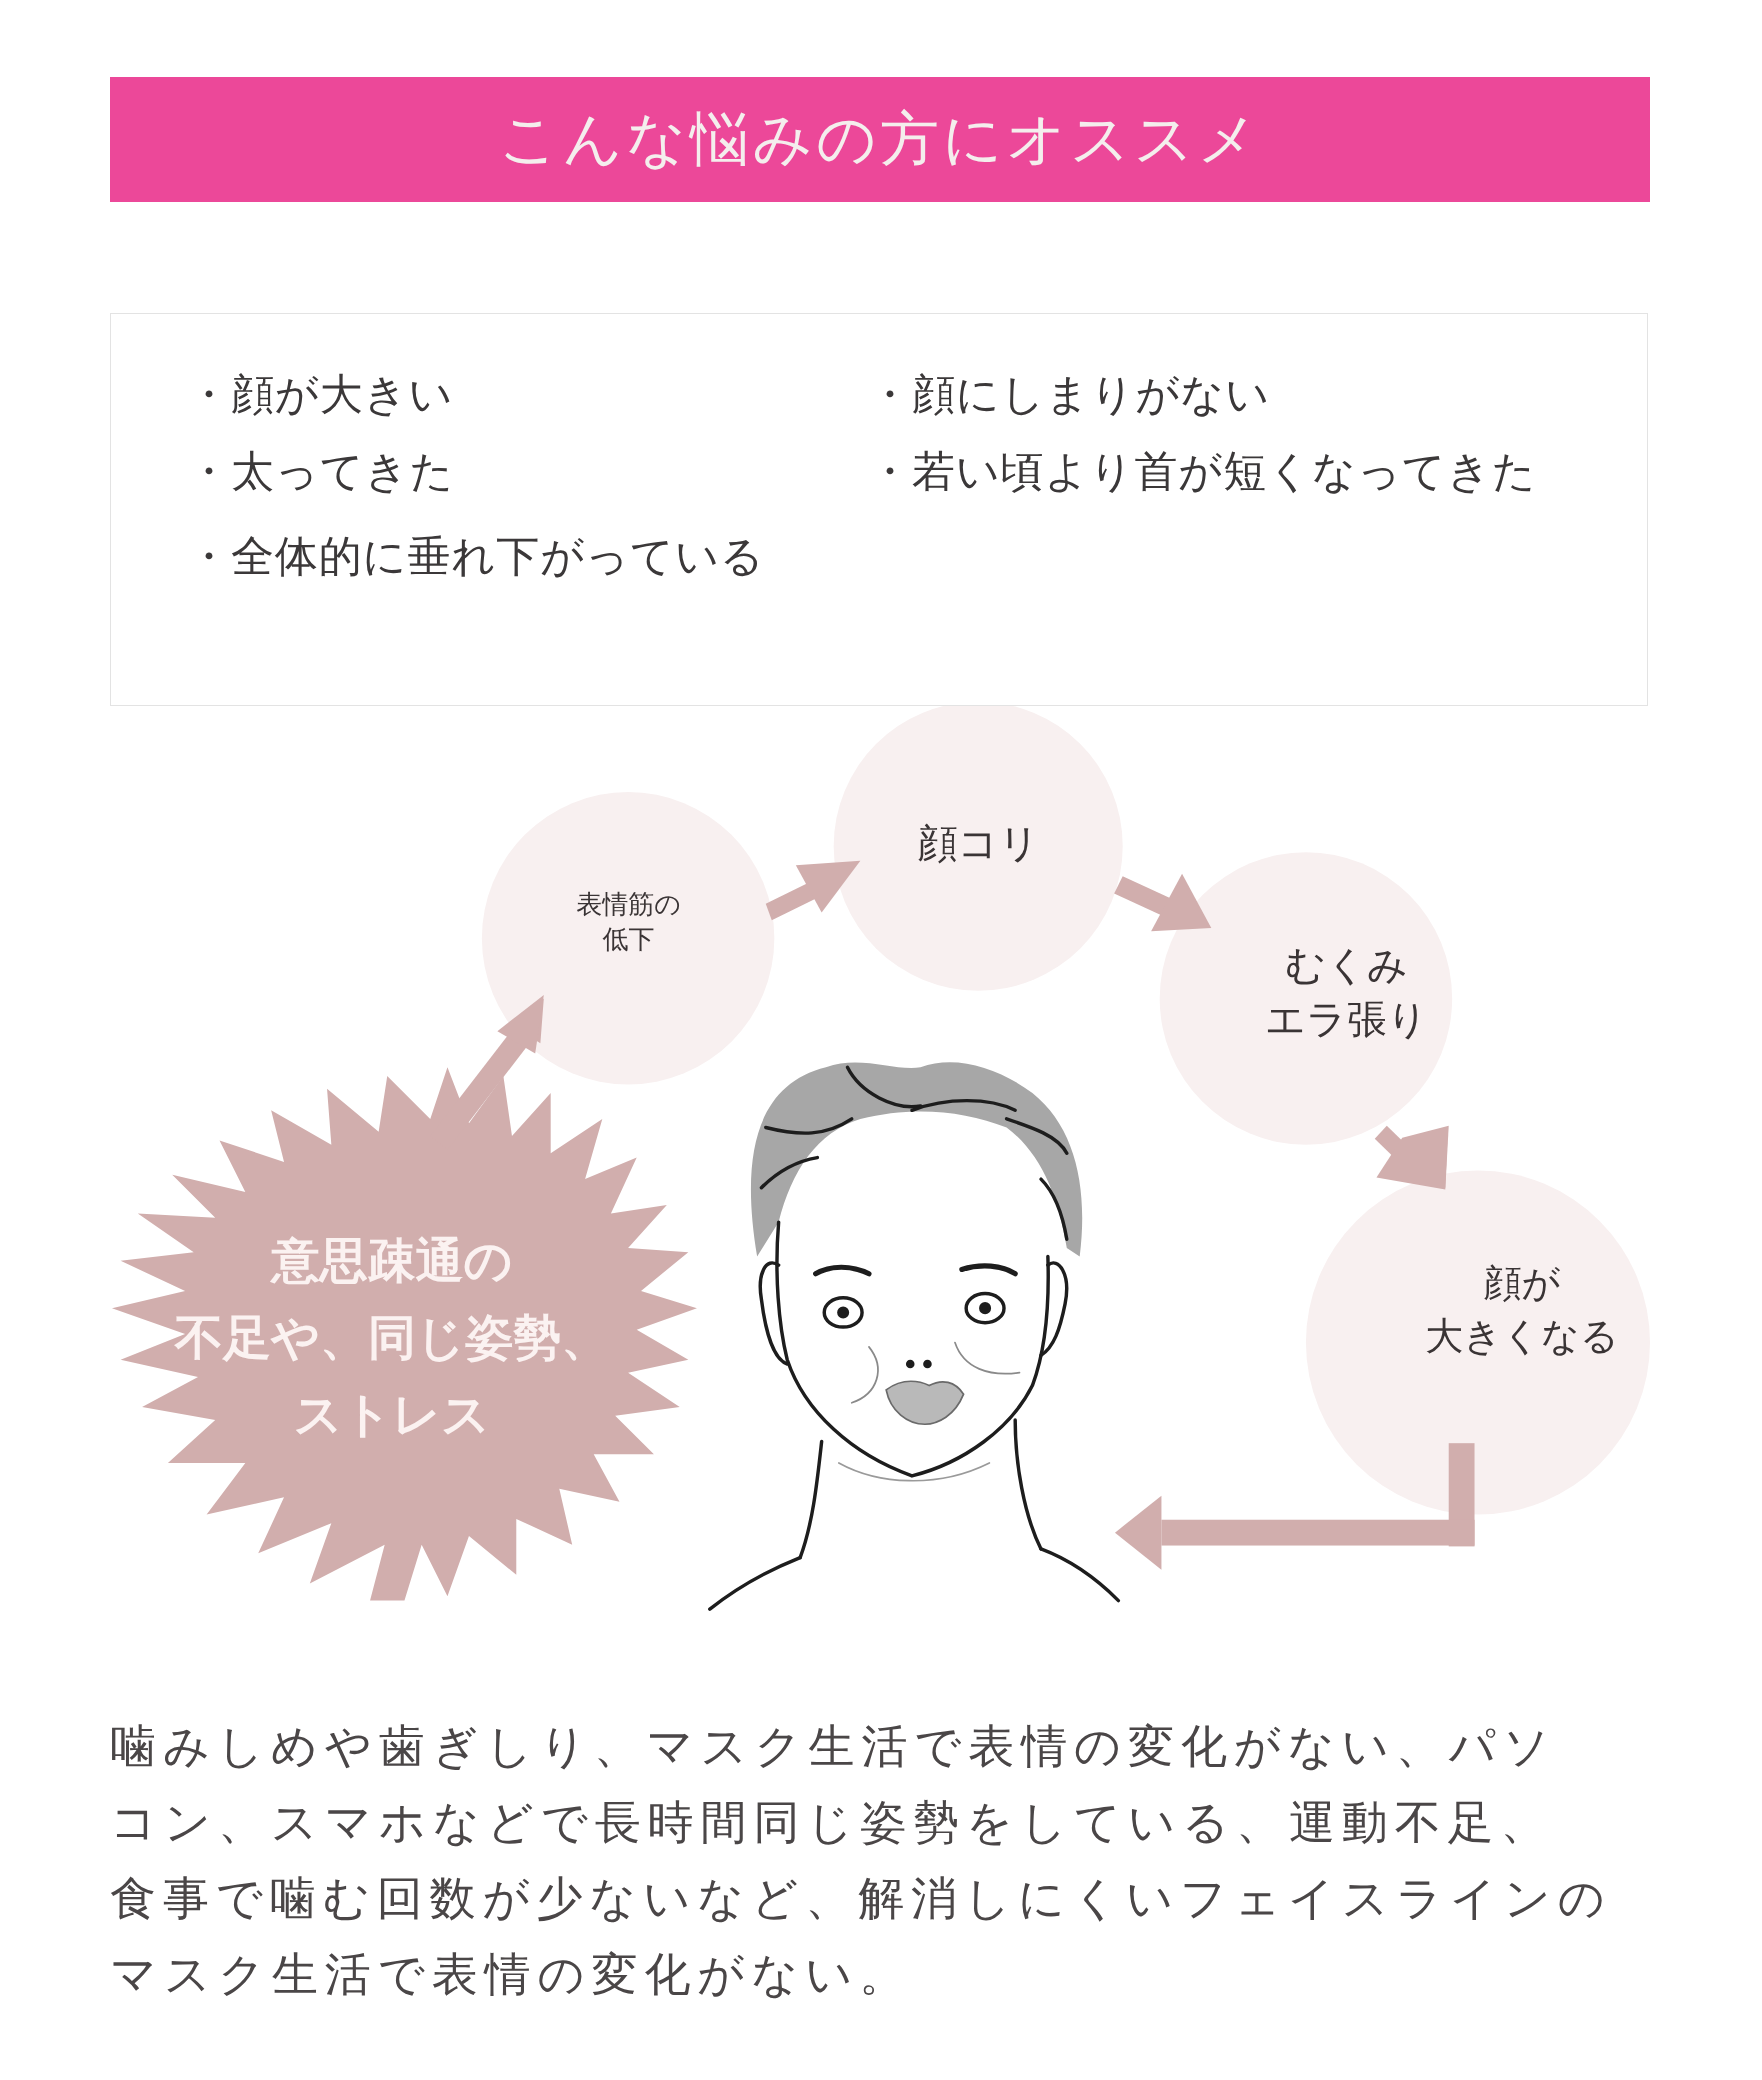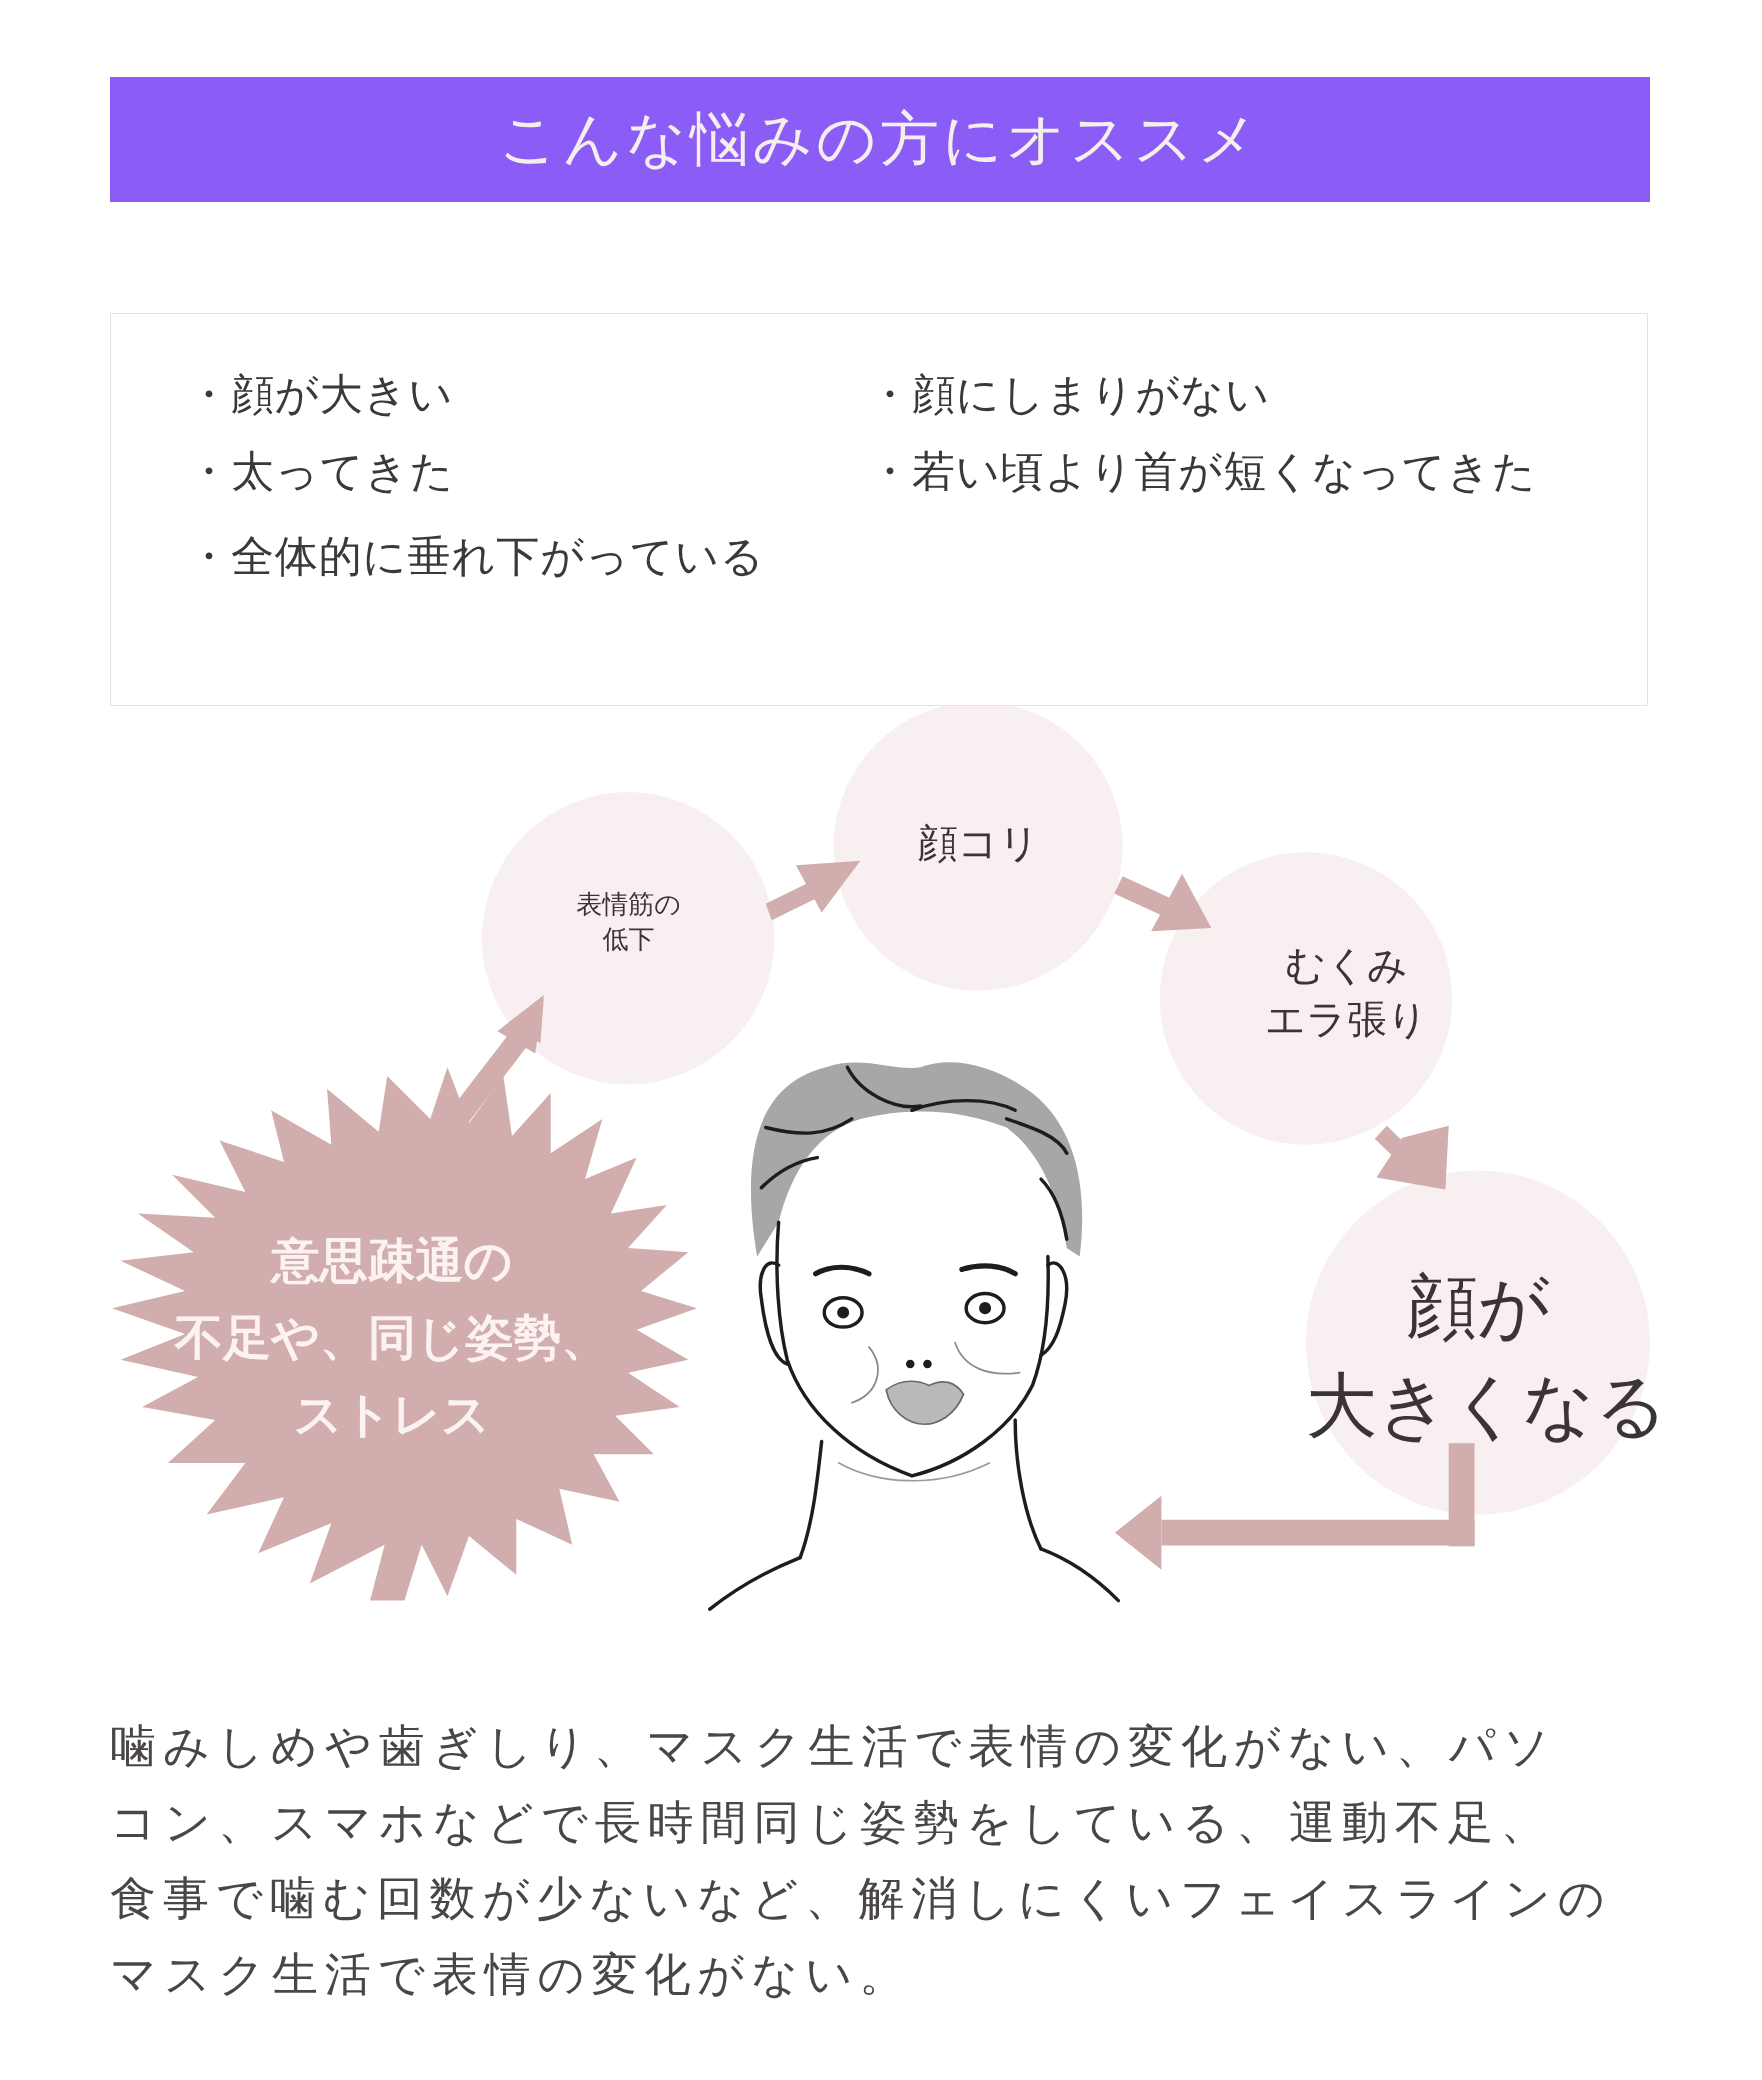--- a/index.html
+++ b/index.html
@@ -1,19 +1,19 @@
 <!DOCTYPE html>
 <html style="font-size:13.8px"><head>
 <meta charset="utf-8">
 <style>
   html, body { margin:0; padding:0; background:#ffffff; }
   body { width:1762px; height:2080px; position:relative; overflow:hidden;
          font-family:"DejaVu Sans", "Liberation Sans", sans-serif; color:#3a3536; }
   .banner { position:absolute; left:110px; top:77px; width:1540px; height:125px;
-            background:#8b5cf6; display:flex; align-items:center; justify-content:center; }
+            background:#ec4899; display:flex; align-items:center; justify-content:center; }
   .banner-title { color:#f4eeed; font-size:59px; letter-spacing:3.4px; font-weight:400; }
   .concerns-box { position:absolute; left:110px; top:313px; width:1538px; height:393px;
                   border:1.7px solid #e3e3e3; box-sizing:border-box; }
   .concern { position:absolute; font-size:43px; color:#3b3839; white-space:nowrap; letter-spacing:0.9px; }
   .diagram { position:absolute; left:0; top:706px; width:1762px; height:929px; }
   .bubble-text { position:absolute; text-align:center; color:#3a3435; line-height:1.35; white-space:nowrap; }
   .burst-text { position:absolute; text-align:center; color:#fbf2f1; font-size:48px; line-height:1.6; white-space:nowrap; font-weight:bold; }
   .description { position:absolute; left:110px; top:1708px; width:1549px; font-size:46px;
                  line-height:76px; color:#4a4647; letter-spacing:6.9px; }
   .desc-line { display:block; white-space:nowrap; }
@@ -118,21 +118,21 @@
     <span>表情筋の</span><br>
     <span>低下</span>
   </div>
   <div class="bubble-text" style="left:835px; top:110px; width:287px; font-size:40px;">
     <span>顔コリ</span>
   </div>
   <div class="bubble-text" style="left:1200px; top:232px; width:293px; font-size:40px;">
     <span>むくみ</span><br>
     <span>エラ張り</span>
   </div>
-  <div class="bubble-text" style="left:1306px; top:551px; width:344px; font-size:71px; line-height:1.4;">
+  <div class="bubble-text" style="left:1350px; top:551px; width:344px; font-size:38px; line-height:1.4;">
     <span>顔が</span><br>
     <span>大きくなる</span>
   </div>
 
   <div class="burst-text" style="left:151px; top:516px; width:482px;">
     <span>意思疎通の</span><br>
     <span>不足や、同じ姿勢、</span><br>
     <span>ストレス</span>
   </div>
 </div>

